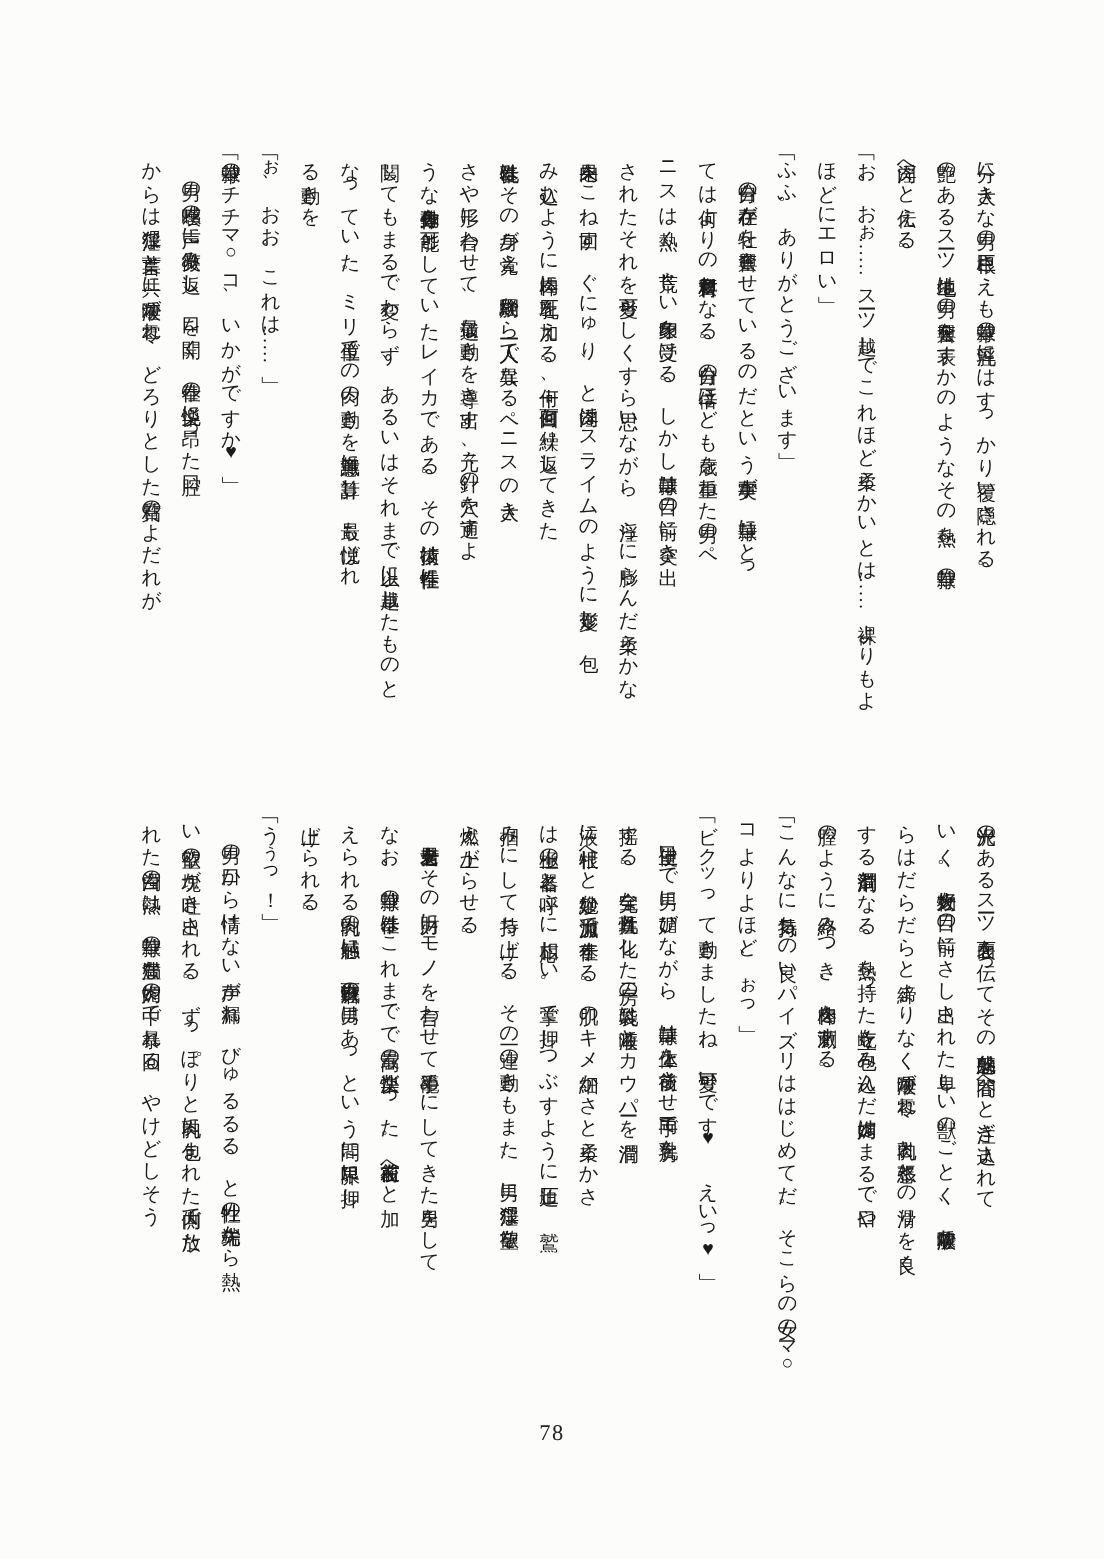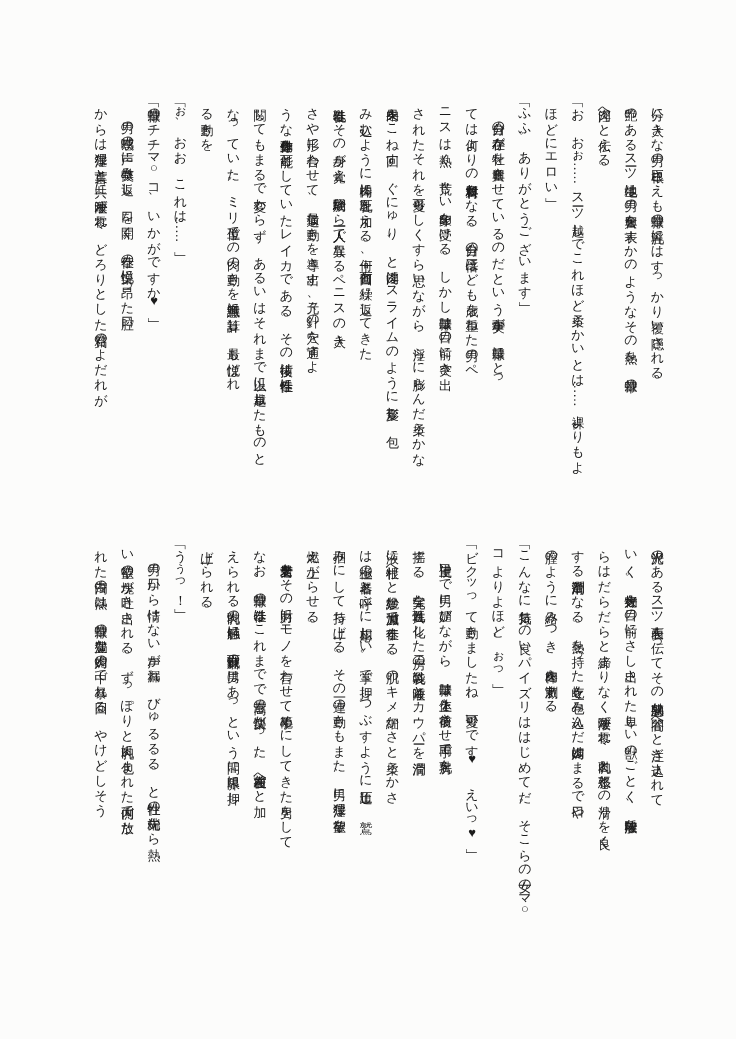--- a/index.html
+++ b/index.html
@@ -96,14 +96,15 @@
     <div class="col indent">老若男女をその財力にモノを言わせて手籠めにしてきた男をして</div>
     <div class="col">なお、隷華の奉仕はこれまでで最高の快楽だった。前後左右へと加</div>
     <div class="col">えられる乳肉の感触に、百戦錬磨の男はあっという間に限界に押し</div>
     <div class="col">上げられる。</div>
     <div class="col">「うぅっ！」</div>
     <div class="col indent">男の口から情けない声が漏れ、びゅるるる、と牡性の先端から熱</div>
     <div class="col">い欲望の塊が吐き出される。ずっぽりと乳肉に包まれた内側で放た</div>
     <div class="col">れた白濁の熱は、隷華の豊満な媚肉の中で暴れ回る。やけどしそう</div>
   </div>
 
+  <div class="page-number">78</div>
 
 </div>
 
 </body></html>

